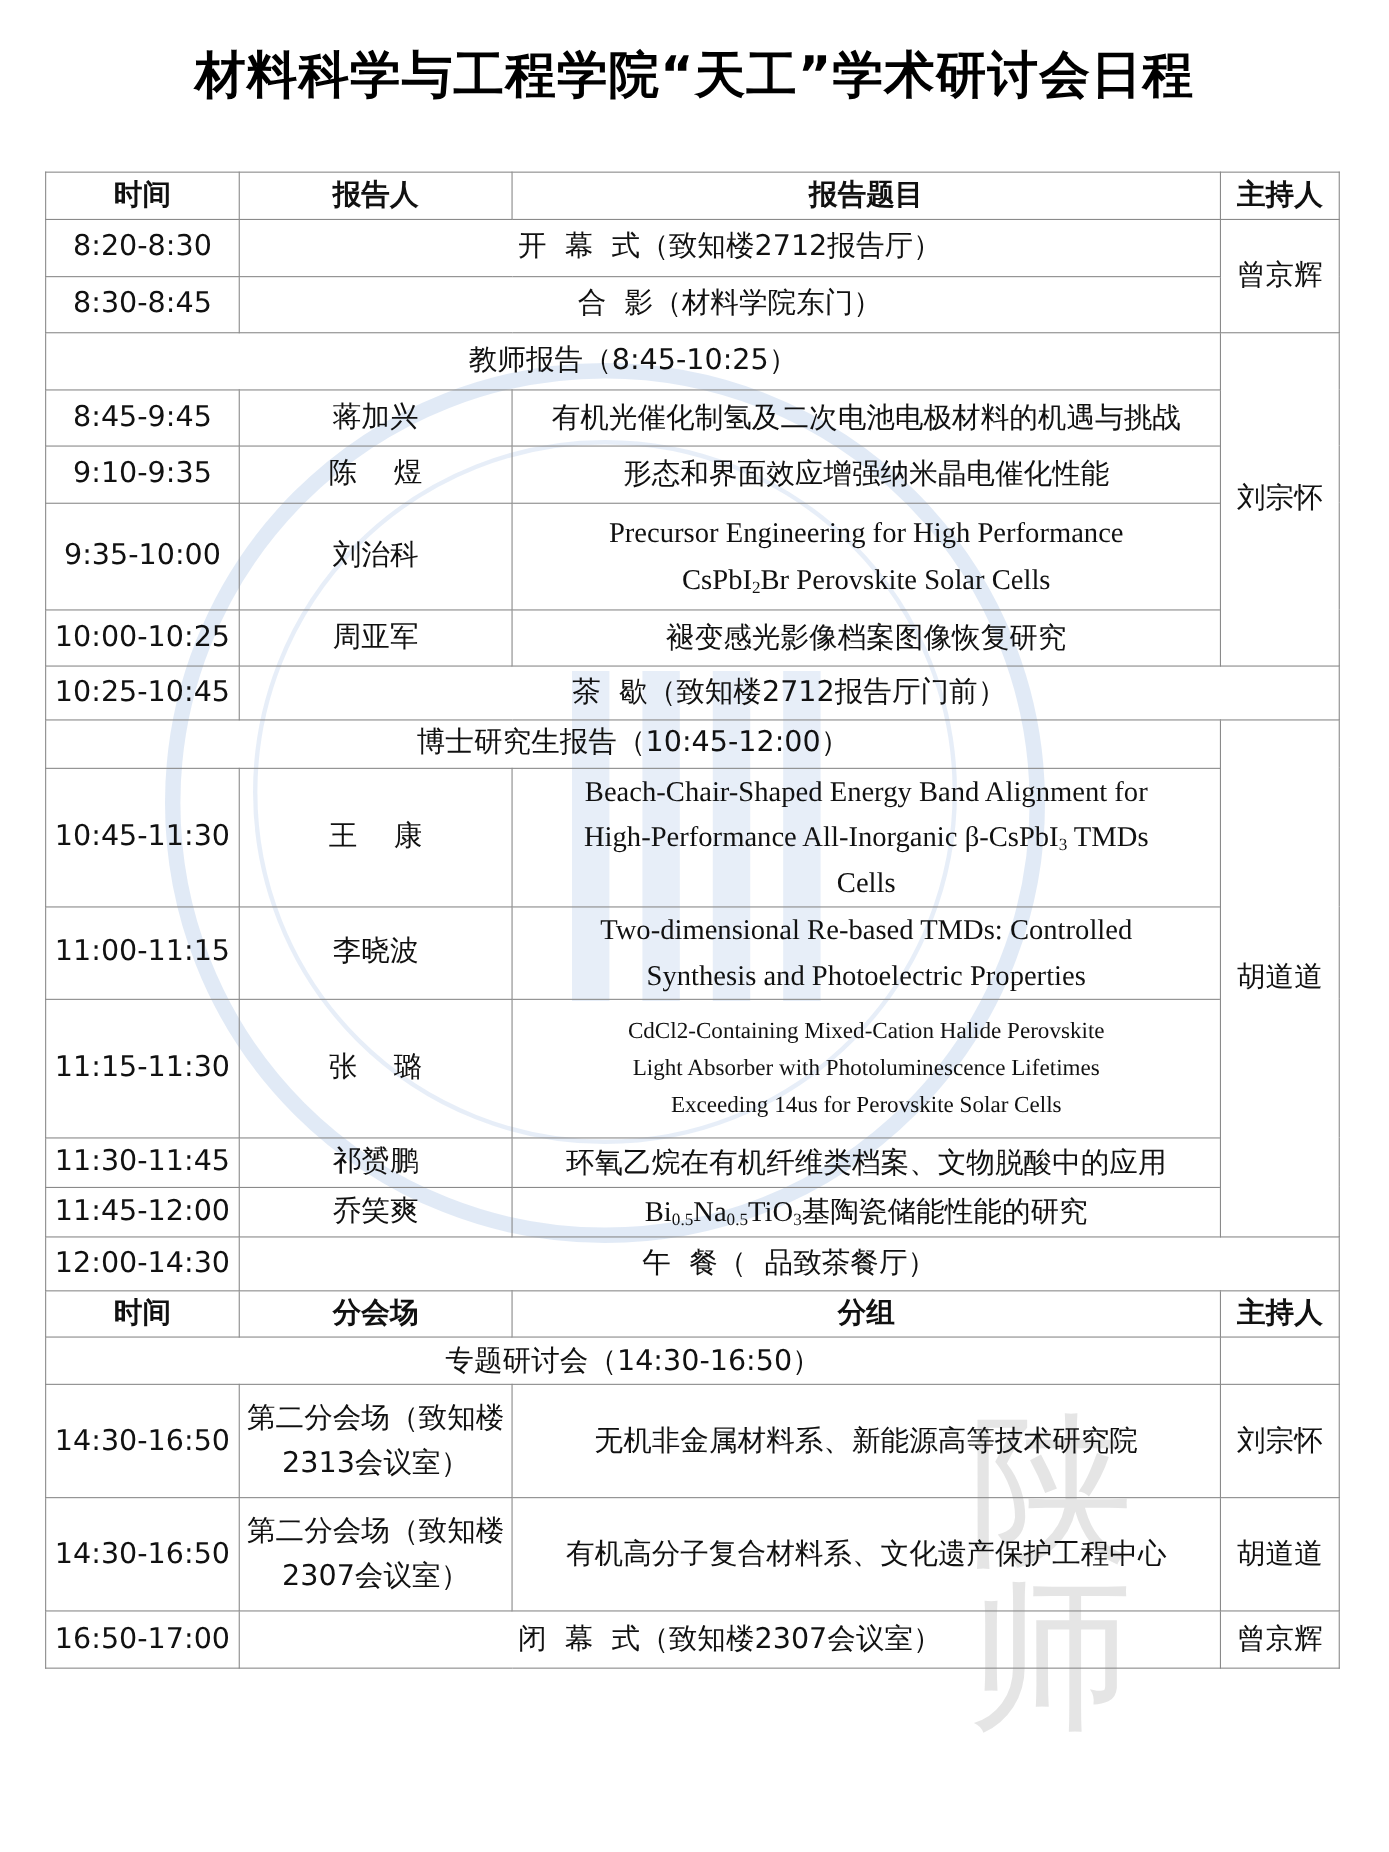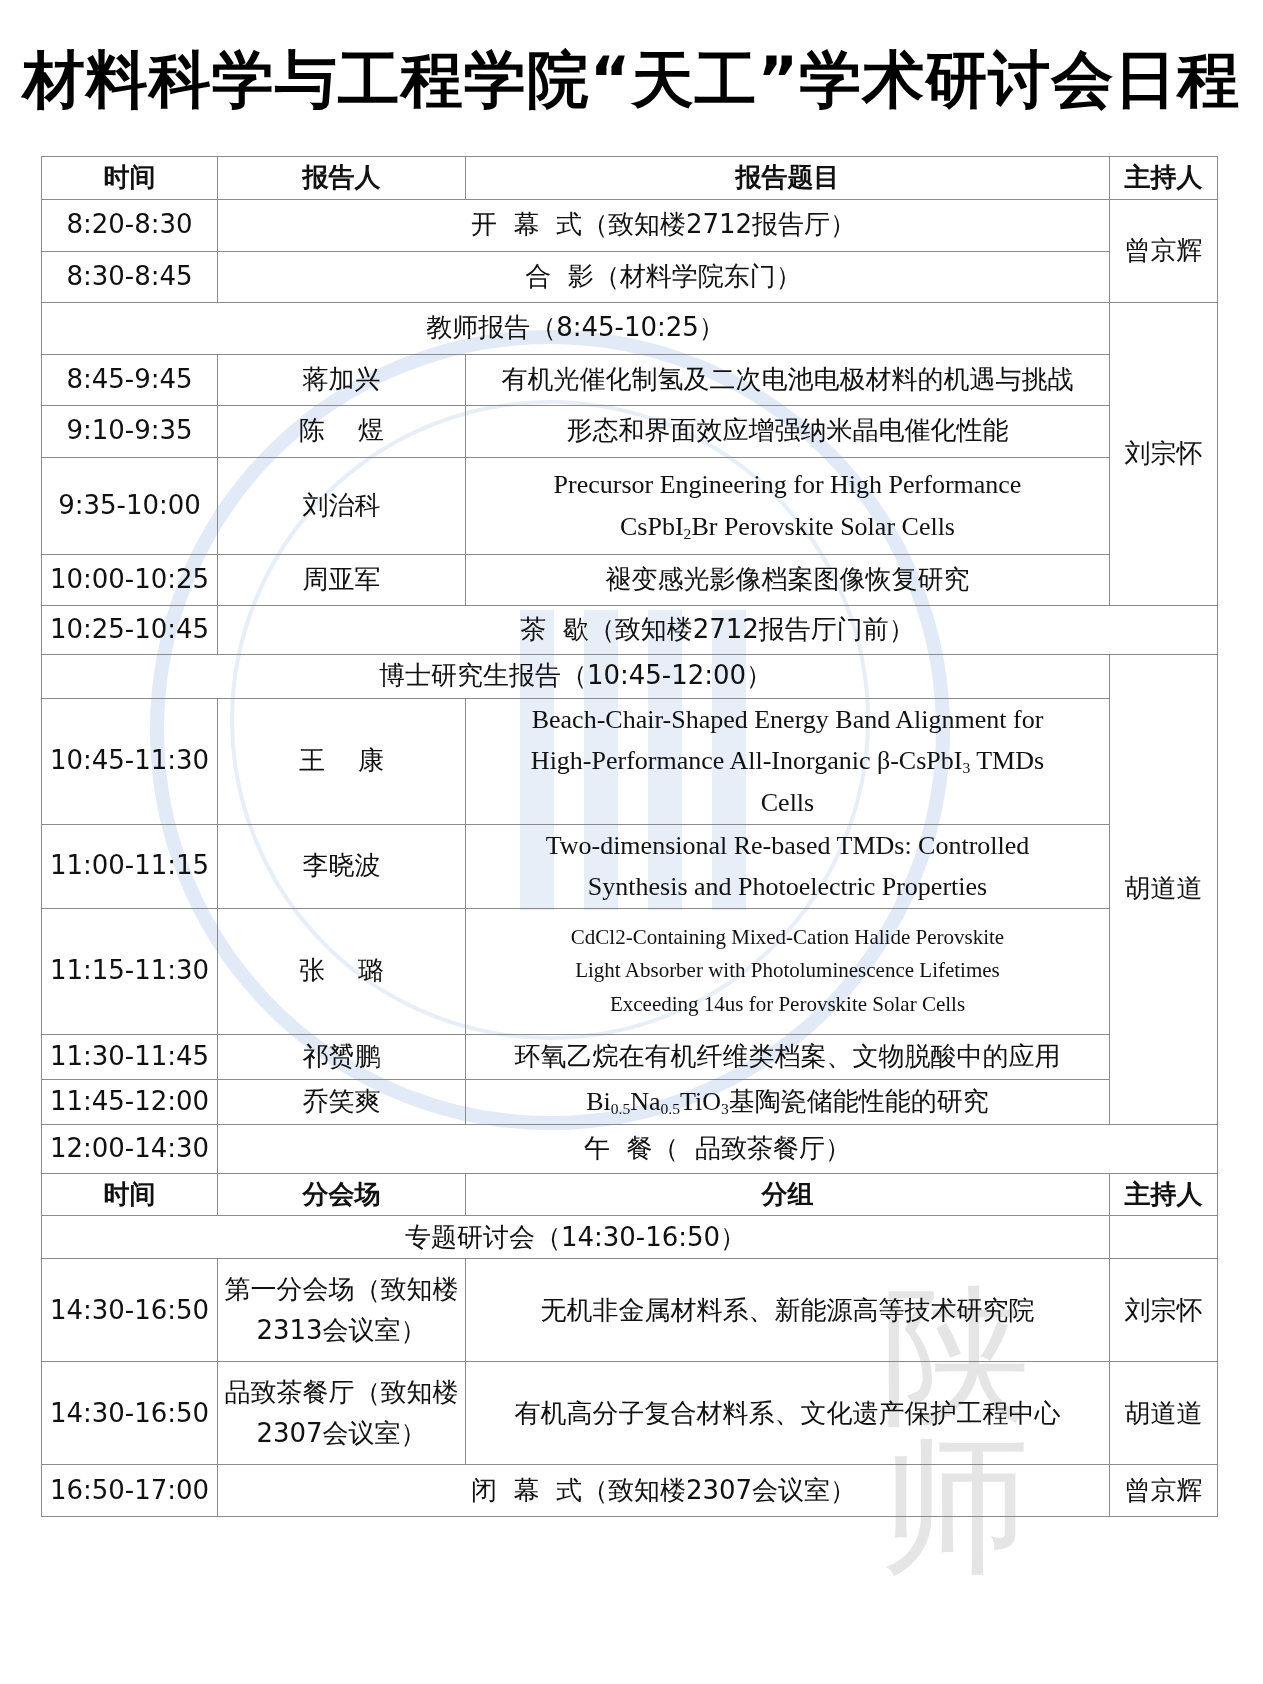--- a/index.html
+++ b/index.html
@@ -1,19 +1,19 @@
 <!DOCTYPE html>
 <html><head>
 <meta charset="utf-8">
 <style>
   html, body { margin:0; padding:0; background:#ffffff; }
   body { width:1263px; height:1684px; position:relative; overflow:hidden;
          font-family:"DejaVu Sans","Liberation Sans",sans-serif; color:#111; }
   .title { position:absolute; left:0; top:38px; width:1263px; text-align:center;
-           font-size:62px; font-weight:bold; letter-spacing:1px; color:#000; }
+           font-size:46px; font-weight:bold; letter-spacing:1px; color:#000; }
   .watermark { position:absolute; left:150px; top:330px; width:800px; height:800px;
                border-radius:50%; border:14px solid rgba(120,160,215,0.22);
                box-sizing:border-box; pointer-events:none; }
   .watermark-inner { position:absolute; left:230px; top:400px; width:640px; height:640px;
                border-radius:50%; border:4px solid rgba(120,160,215,0.18);
                box-sizing:border-box; pointer-events:none; }
   .wm-bars { position:absolute; left:520px; top:610px; width:230px; height:300px; pointer-events:none; }
   .wm-bars span { position:absolute; top:0; width:34px; height:300px; background:rgba(120,160,215,0.18); }
   .wm-callig { position:absolute; left:880px; top:1280px; width:220px; height:380px; color:rgba(150,150,150,0.25);
                font-size:150px; line-height:1; font-family:"DejaVu Serif",serif; pointer-events:none; }
@@ -145,27 +145,27 @@
     <td class="hdr">分会场</td>
     <td class="hdr">分组</td>
     <td class="hdr">主持人</td>
   </tr>
   <tr style="height:43px">
     <td colspan="3">专题研讨会（14:30-16:50）</td>
     <td></td>
   </tr>
   <tr style="height:103px">
     <td class="time">14:30-16:50</td>
-    <td style="padding:0 6px">第一分会场（致知楼2313会议室）</td>
+    <td style="padding:0 6px">第二分会场（致知楼2313会议室）</td>
     <td>无机非金属材料系、新能源高等技术研究院</td>
     <td>刘宗怀</td>
   </tr>
   <tr style="height:103px">
     <td class="time">14:30-16:50</td>
-    <td style="padding:0 6px">品致茶餐厅（致知楼2307会议室）</td>
+    <td style="padding:0 6px">第二分会场（致知楼2307会议室）</td>
     <td>有机高分子复合材料系、文化遗产保护工程中心</td>
     <td>胡道道</td>
   </tr>
   <tr style="height:52px">
     <td class="time">16:50-17:00</td>
     <td colspan="2" style="white-space:pre">闭  幕  式（致知楼2307会议室）</td>
     <td>曾京辉</td>
   </tr>
 </tbody>
   </table>

